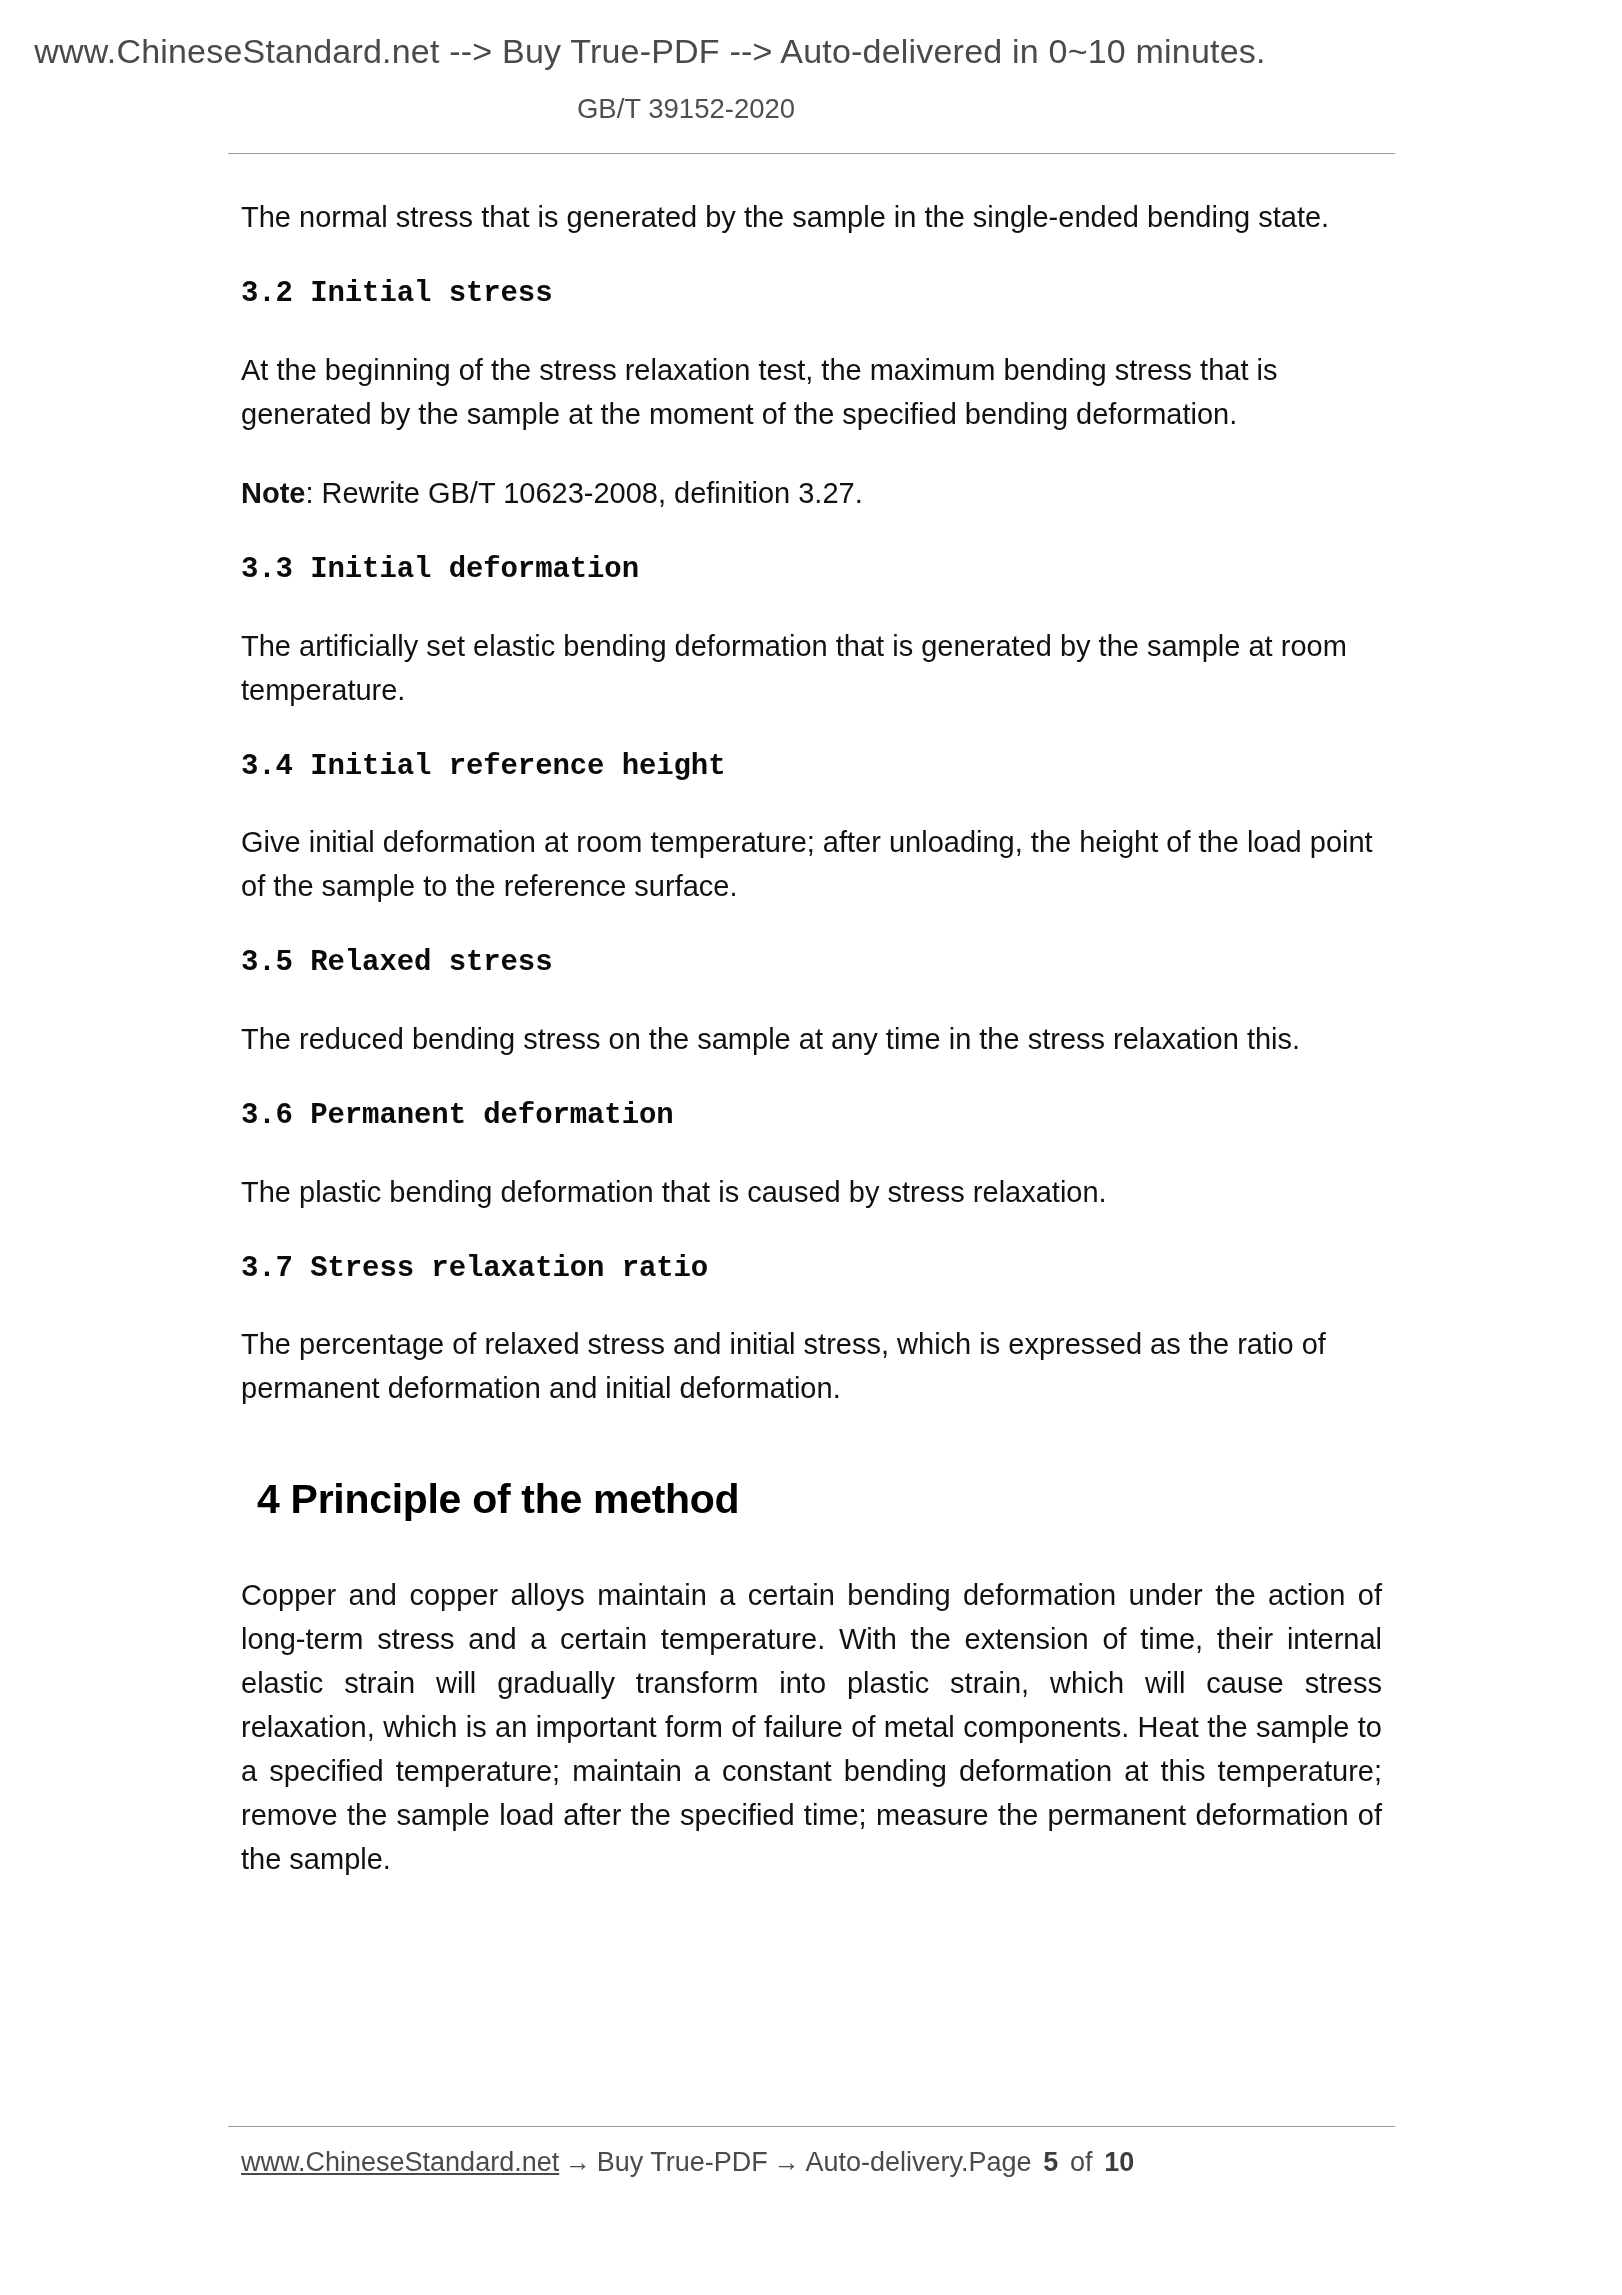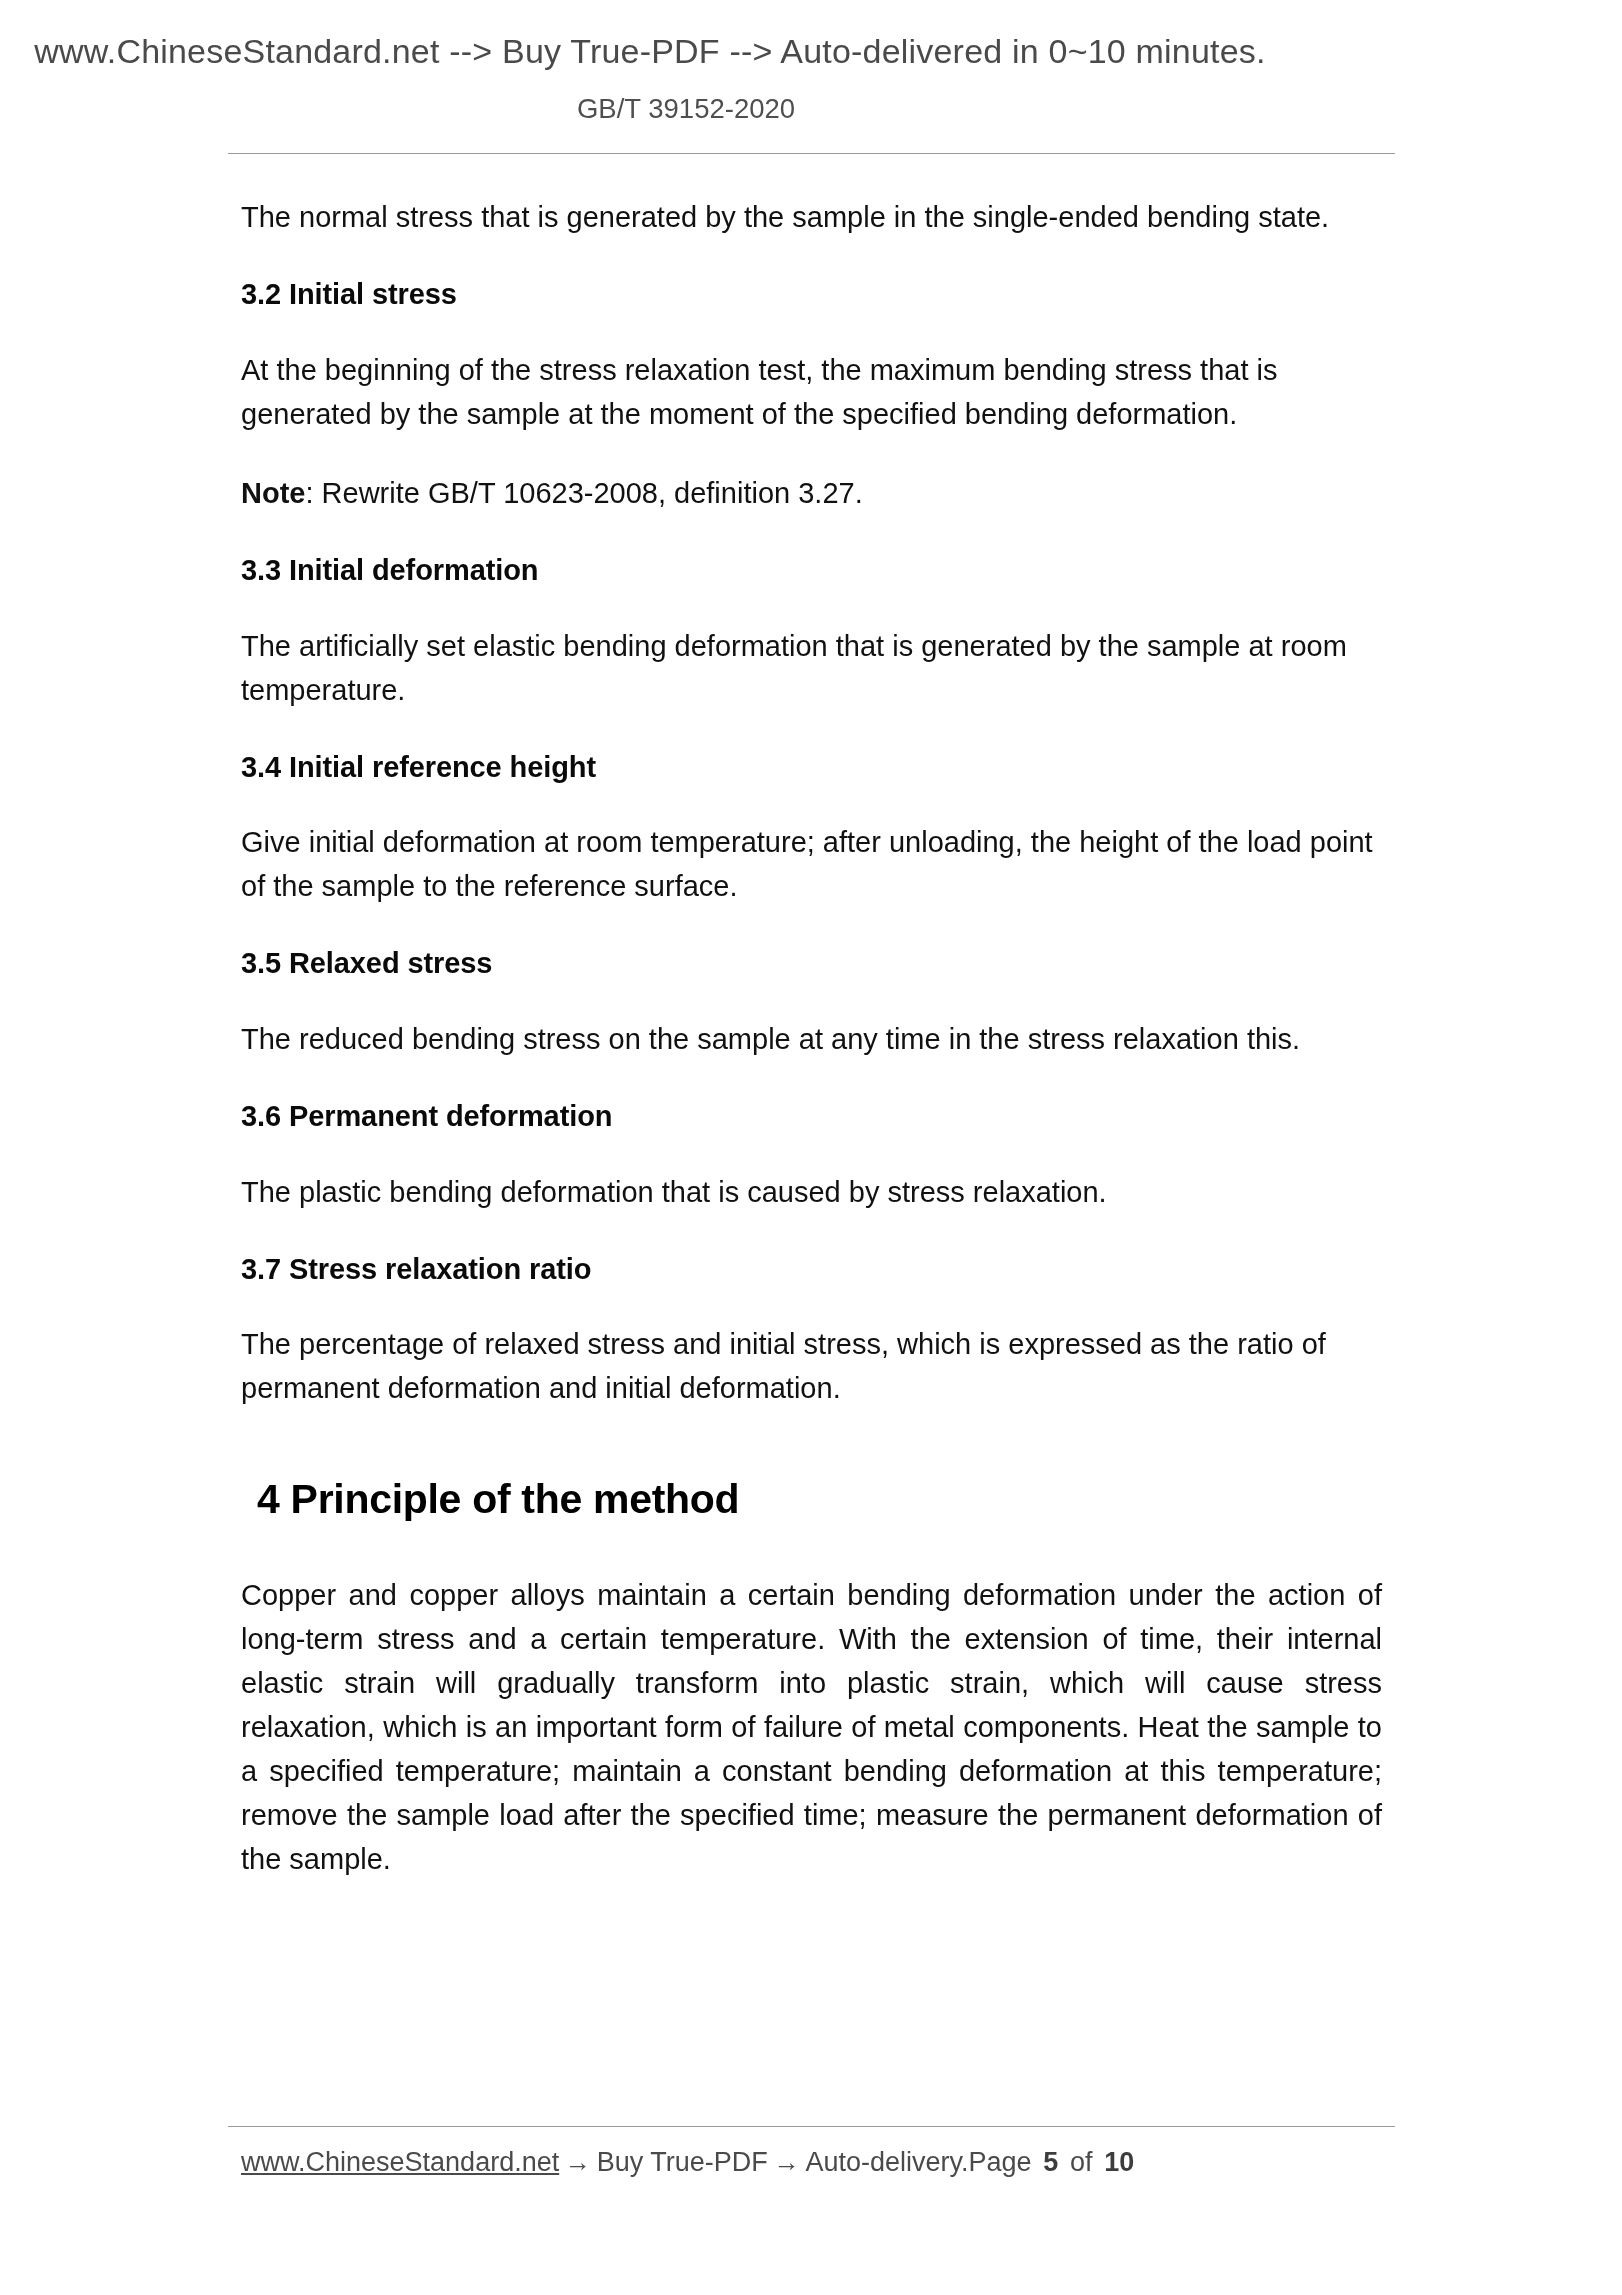--- a/index.html
+++ b/index.html
@@ -70,20 +70,21 @@
     text-justify: inter-word;
   }
 
   h3.clause {
     font-size: 29px;
     line-height: 1.4;
     font-weight: bold;
     color: #0a0a0a;
     margin: 16px 0 33px 0;
     letter-spacing: -0.1px;
+    font-family: Liberation Mono, monospace;
   }
 
   .note b { font-weight: bold; }
 
   h2.section {
     font-size: 41px;
     line-height: 1.3;
     font-weight: bold;
     color: #000000;
     margin: 62px 0 47px 16px;

